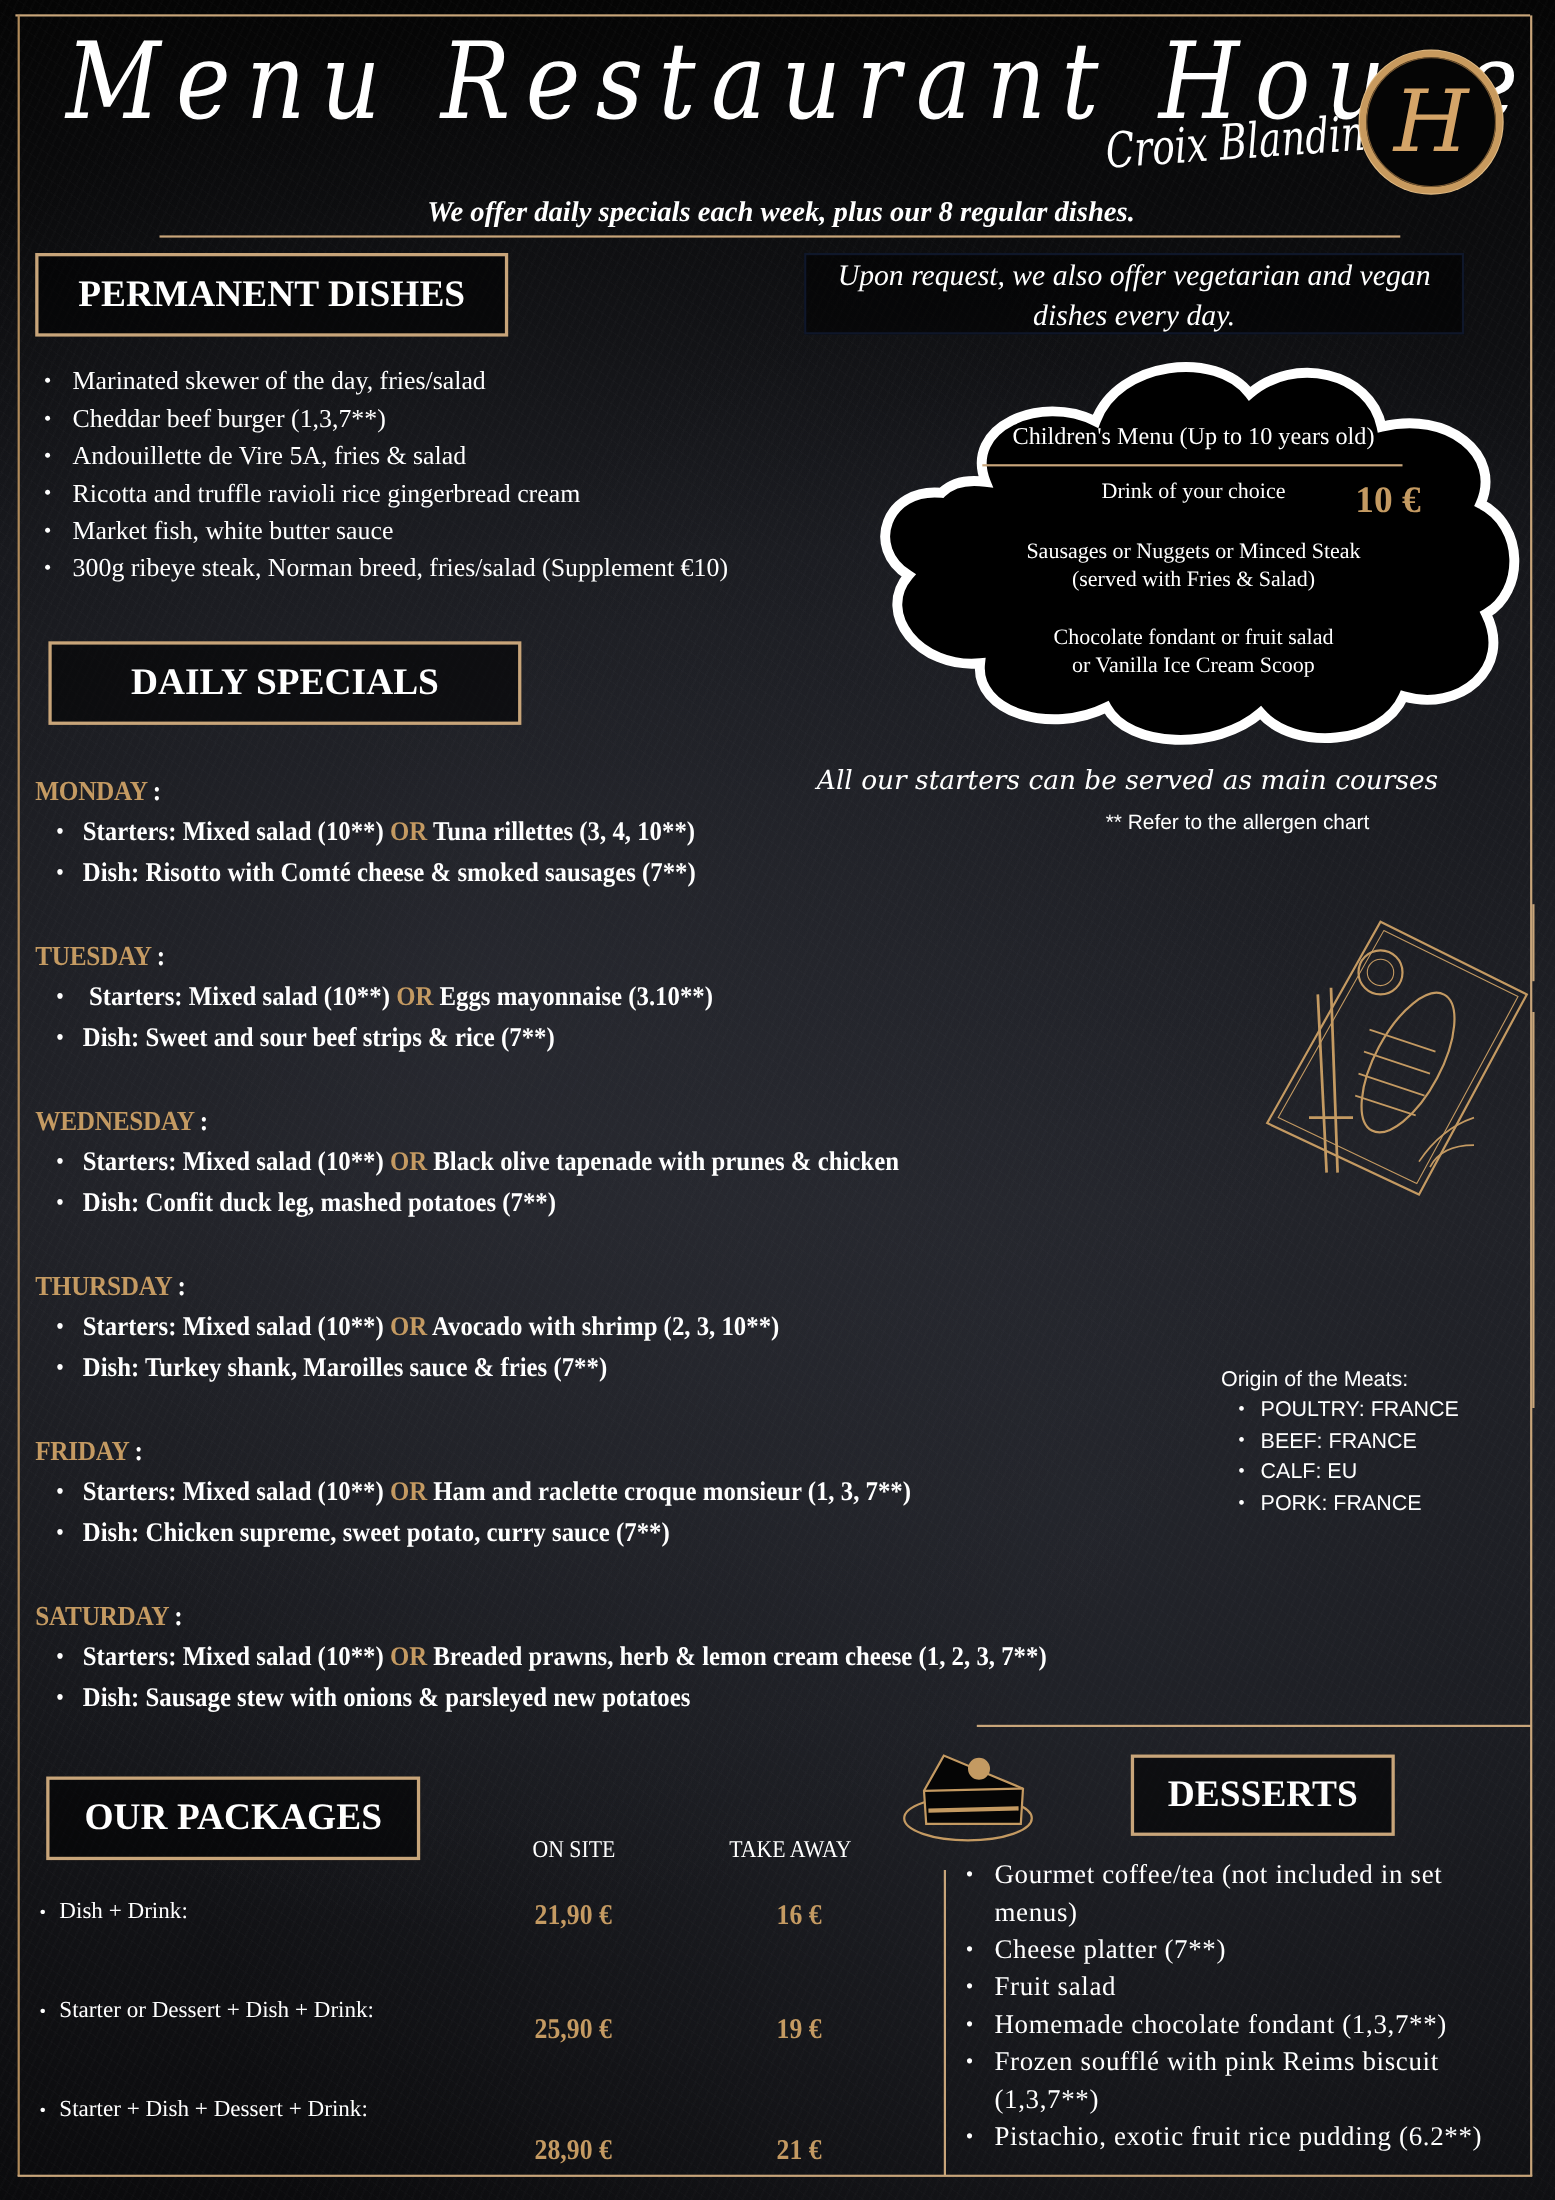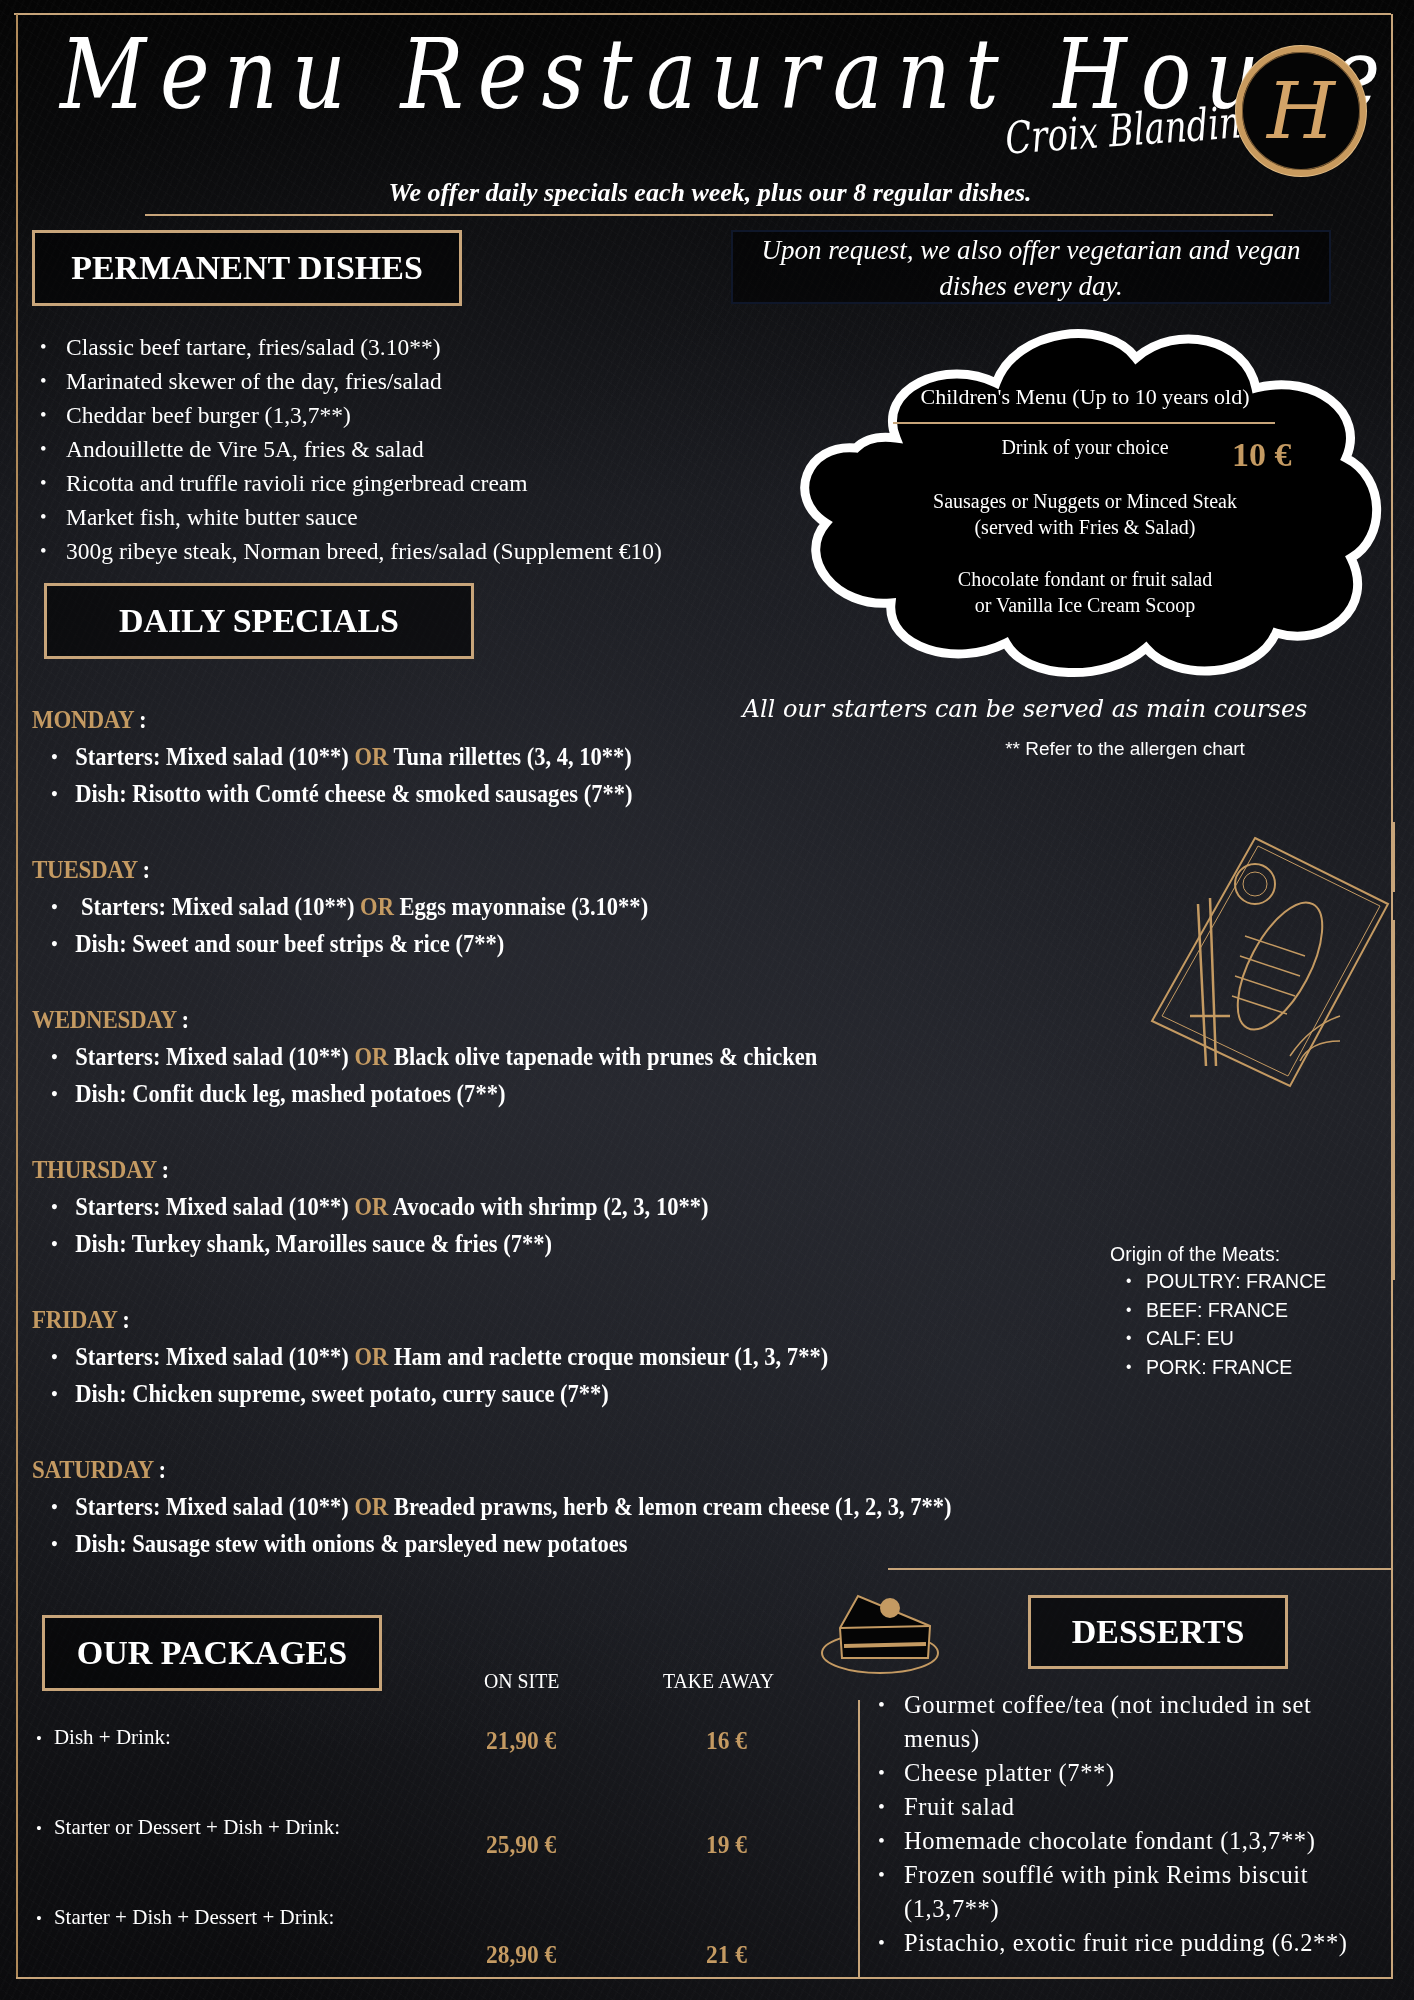--- a/index.html
+++ b/index.html
@@ -109,21 +109,21 @@
 
   .origin { left: 1110px; top: 1243px; font-family: "Liberation Sans", sans-serif; font-size: 19.5px; color: #fff; }
   .origin-title { margin-bottom: 1px; }
   .origin ul { list-style: none; padding-left: 12px; }
   .origin li { position: relative; padding-left: 24px; line-height: 28.5px; }
   .origin li::before { content: "•"; position: absolute; left: 4px; font-size: 0.8em; }
 
   
   .desserts-top-rule { left: 888px; top: 1568px; width: 504px; height: 2px; background: #c8a57a; }
   .cake-svg { left: 818px; top: 1578px; width: 135px; height: 100px; }
-  .desserts-box { left: 1028px; top: 1595px; width: 260px; height: 74px; font-size: 34px; }
+  .desserts-box { left: 1028px; top: 1595px; width: 240px; height: 74px; font-size: 34px; }
   .desserts-left-rule { left: 858px; top: 1700px; width: 2px; height: 278px; background: #c8a57a; }
   .dessert-list { left: 870px; top: 1688px; width: 520px; font-size: 24.5px; line-height: 34px; letter-spacing: 0.6px; }
 
   .packages-box { left: 42px; top: 1615px; width: 340px; height: 76px; font-size: 34px; }
   .col-head { top: 1668px; font-size: 22px; transform: scaleX(0.9); transform-origin: left; }
   .col-onsite { left: 484px; }
   .col-takeaway { left: 663px; }
   .pkg-label { left: 36px; font-size: 21px; }
   .pkg-label::before { content: "•"; margin-right: 12px; font-size: 0.8em; }
   .pkg-price { font-size: 26px; font-weight: bold; color: #c49a62; transform: scaleX(0.9); transform-origin: left; }
@@ -139,21 +139,20 @@
 <div class="abs title-script">Menu Restaurant House</div>
 <div class="abs subtitle-script">Croix Blandin</div>
 <div class="abs logo">
   <span>H</span>
 </div>
 <div class="abs tagline">We offer daily specials each week, plus our 8 regular dishes.</div>
 <div class="abs tagline-rule"></div>
 
 <div class="abs box-heading perm-box">PERMANENT DISHES</div>
 <ul class="abs bullets perm-list">
-  <li>Classic beef tartare, fries/salad (3.10**)</li>
   <li>Marinated skewer of the day, fries/salad</li>
   <li>Cheddar beef burger (1,3,7**)</li>
   <li>Andouillette de Vire 5A, fries &amp; salad</li>
   <li>Ricotta and truffle ravioli rice gingerbread cream</li>
   <li>Market fish, white butter sauce</li>
   <li>300g ribeye steak, Norman breed, fries/salad (Supplement €10)</li>
 </ul>
 
 <div class="abs veg-box">Upon request, we also offer vegetarian and vegan dishes every day.</div>
 

